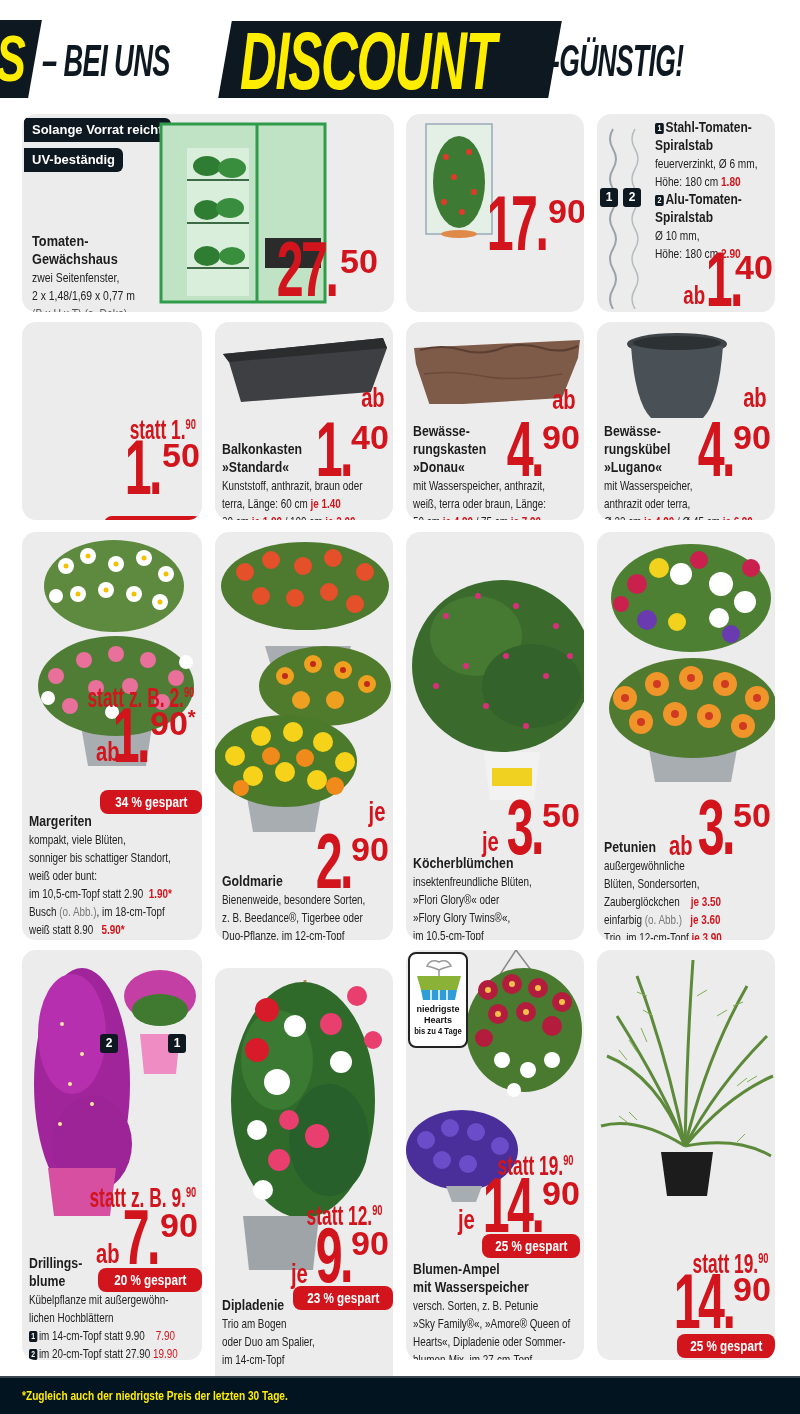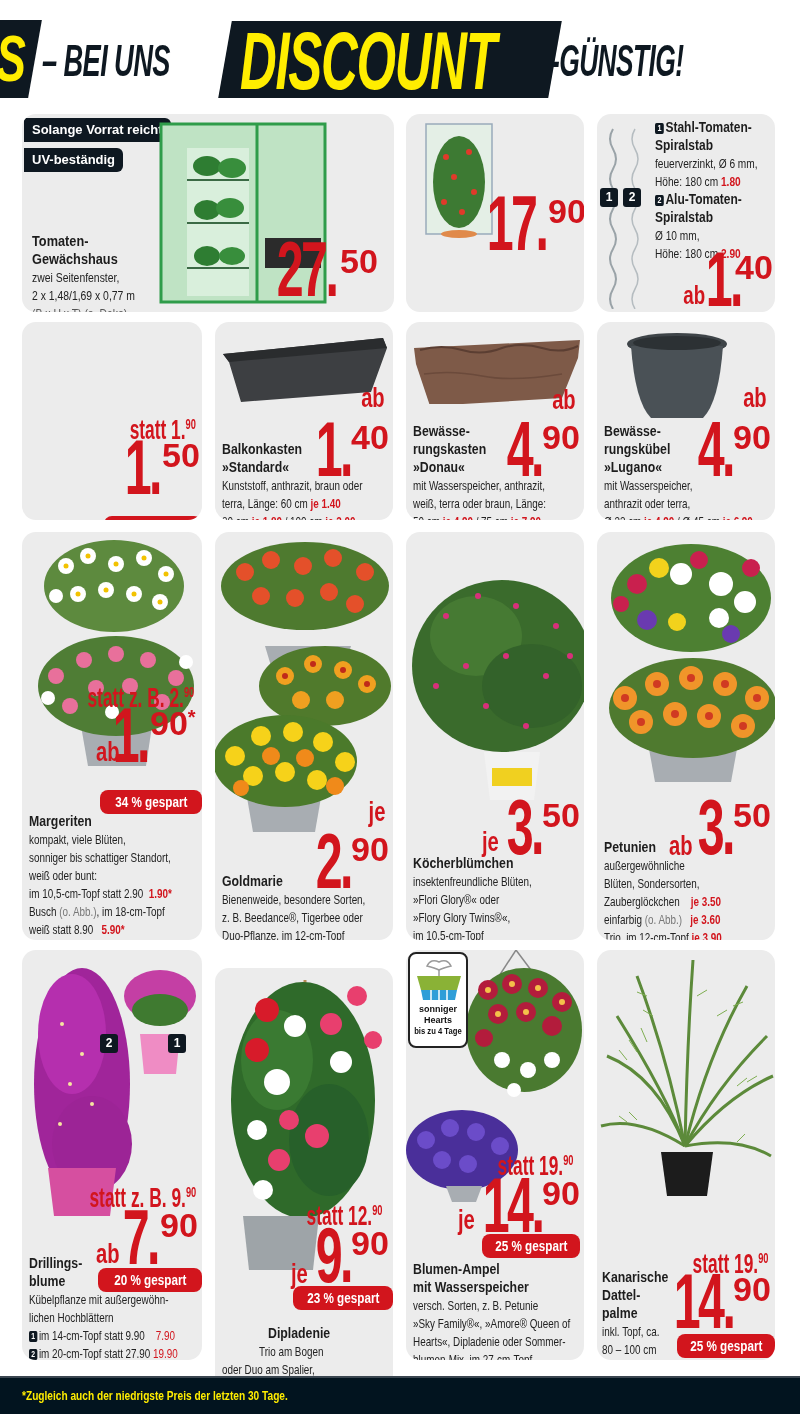--- a/index.html
+++ b/index.html
@@ -558,21 +558,21 @@
   <div class="price" style="left:76px; top:292px;">
     <span style="font-size:28px; line-height:28px; display:inline-block; transform:scaleX(.72); transform-origin:left;">je</span>
   </div>
   <div class="price" style="right:42px; top:252px;">
     <span class="big">9.</span>
   </div>
   <div class="price" style="left:136px; top:258px;">
     <span class="cents" style="position:static;">90</span>
   </div>
   <div class="badge" style="left:78px; top:318px; width:100px;"><span>23 % gespart</span></div>
-  <div style="position:absolute; left:7px; top:356px;text-align:right;">
+  <div style="position:absolute; left:7px; top:328px;">
     <div class="title cond" style="transform:scaleX(.82);">Dipladenie</div><br>
     <div class="desc cond" style="transform:scaleX(.76);">Trio am Bogen</div><br>
     <div class="desc cond" style="transform:scaleX(.76);">oder Duo am Spalier,</div><br>
     <div class="desc cond" style="transform:scaleX(.76);">im 14-cm-Topf</div>
   </div>
 </div>
 
 <div class="card" style="left:406px; top:950px; width:178px; height:410px;">
   <div class="illus" style="left:0px; top:0px; width:178px; height:260px;">
     <svg width="178" height="260" viewBox="0 0 178 260">
@@ -620,21 +620,21 @@
     <svg width="56" height="44" viewBox="0 0 56 44" style="position:absolute; left:1px; top:4px;">
       <path d="M28 4 Q20 0 16 8 Q24 10 28 12 Q32 10 40 8 Q36 0 28 4 Z" fill="none" stroke="#9a9a9a" stroke-width="1.5"></path>
       <line x1="28" y1="12" x2="28" y2="20" stroke="#9a9a9a" stroke-width="1.5"></line>
       <polygon points="6,18 50,18 46,32 10,32" fill="#8ab236"></polygon>
       <polygon points="10,32 46,32 44,42 12,42" fill="#2f9ed8"></polygon>
       <line x1="20" y1="32" x2="20" y2="42" stroke="#fff" stroke-width="1.5"></line>
       <line x1="28" y1="32" x2="28" y2="42" stroke="#fff" stroke-width="1.5"></line>
       <line x1="36" y1="32" x2="36" y2="42" stroke="#fff" stroke-width="1.5"></line>
     </svg>
     <div style="position:absolute; left:0; top:50px; width:56px; text-align:center; font:700 9px/11px 'Liberation Sans', sans-serif; color:#111;">
-      <span>sonniger</span><br>
+      <span>niedrigste</span><br>
       <span>Hearts</span><br>
       <span style="display:inline-block; transform:scaleX(.85);">bis zu 4 Tage</span>
     </div>
   </div>
   <div class="statt" style="right:10px; top:196px;"><span>statt 19.</span><sup>90</sup></div>
   <div class="price" style="left:52px; top:256px;">
     <span style="font-size:28px; line-height:28px; display:inline-block; transform:scaleX(.72); transform-origin:left;">je</span>
   </div>
   <div class="price" style="right:42px; top:220px;">
     <span class="big">14.</span>
@@ -674,24 +674,17 @@
     </svg>
   </div>
   <div class="statt" style="right:6px; top:294px;"><span>statt 19.</span><sup>90</sup></div>
   <div class="price" style="right:42px; top:316px;">
     <span class="big">14.</span>
   </div>
   <div class="price" style="left:136px; top:322px;">
     <span class="cents" style="position:static;">90</span>
   </div>
   <div class="badge" style="left:80px; top:384px; width:98px;"><span>25 % gespart</span></div>
-  <div style="position:absolute; left:5px; top:318px;">
-    <div class="title cond" style="transform:scaleX(.82);">Kanarische</div><br>
-    <div class="title cond" style="transform:scaleX(.82);">Dattel-</div><br>
-    <div class="title cond" style="transform:scaleX(.82);">palme</div><br>
-    <div class="desc cond" style="transform:scaleX(.76);">inkl. Topf, ca.</div><br>
-    <div class="desc cond" style="transform:scaleX(.76);">80 – 100 cm</div>
-  </div>
 </div>
 
 <div class="footer">
   <div class="footer-text">*Zugleich auch der niedrigste Preis der letzten 30 Tage.</div>
 </div>
 
 </body></html>

